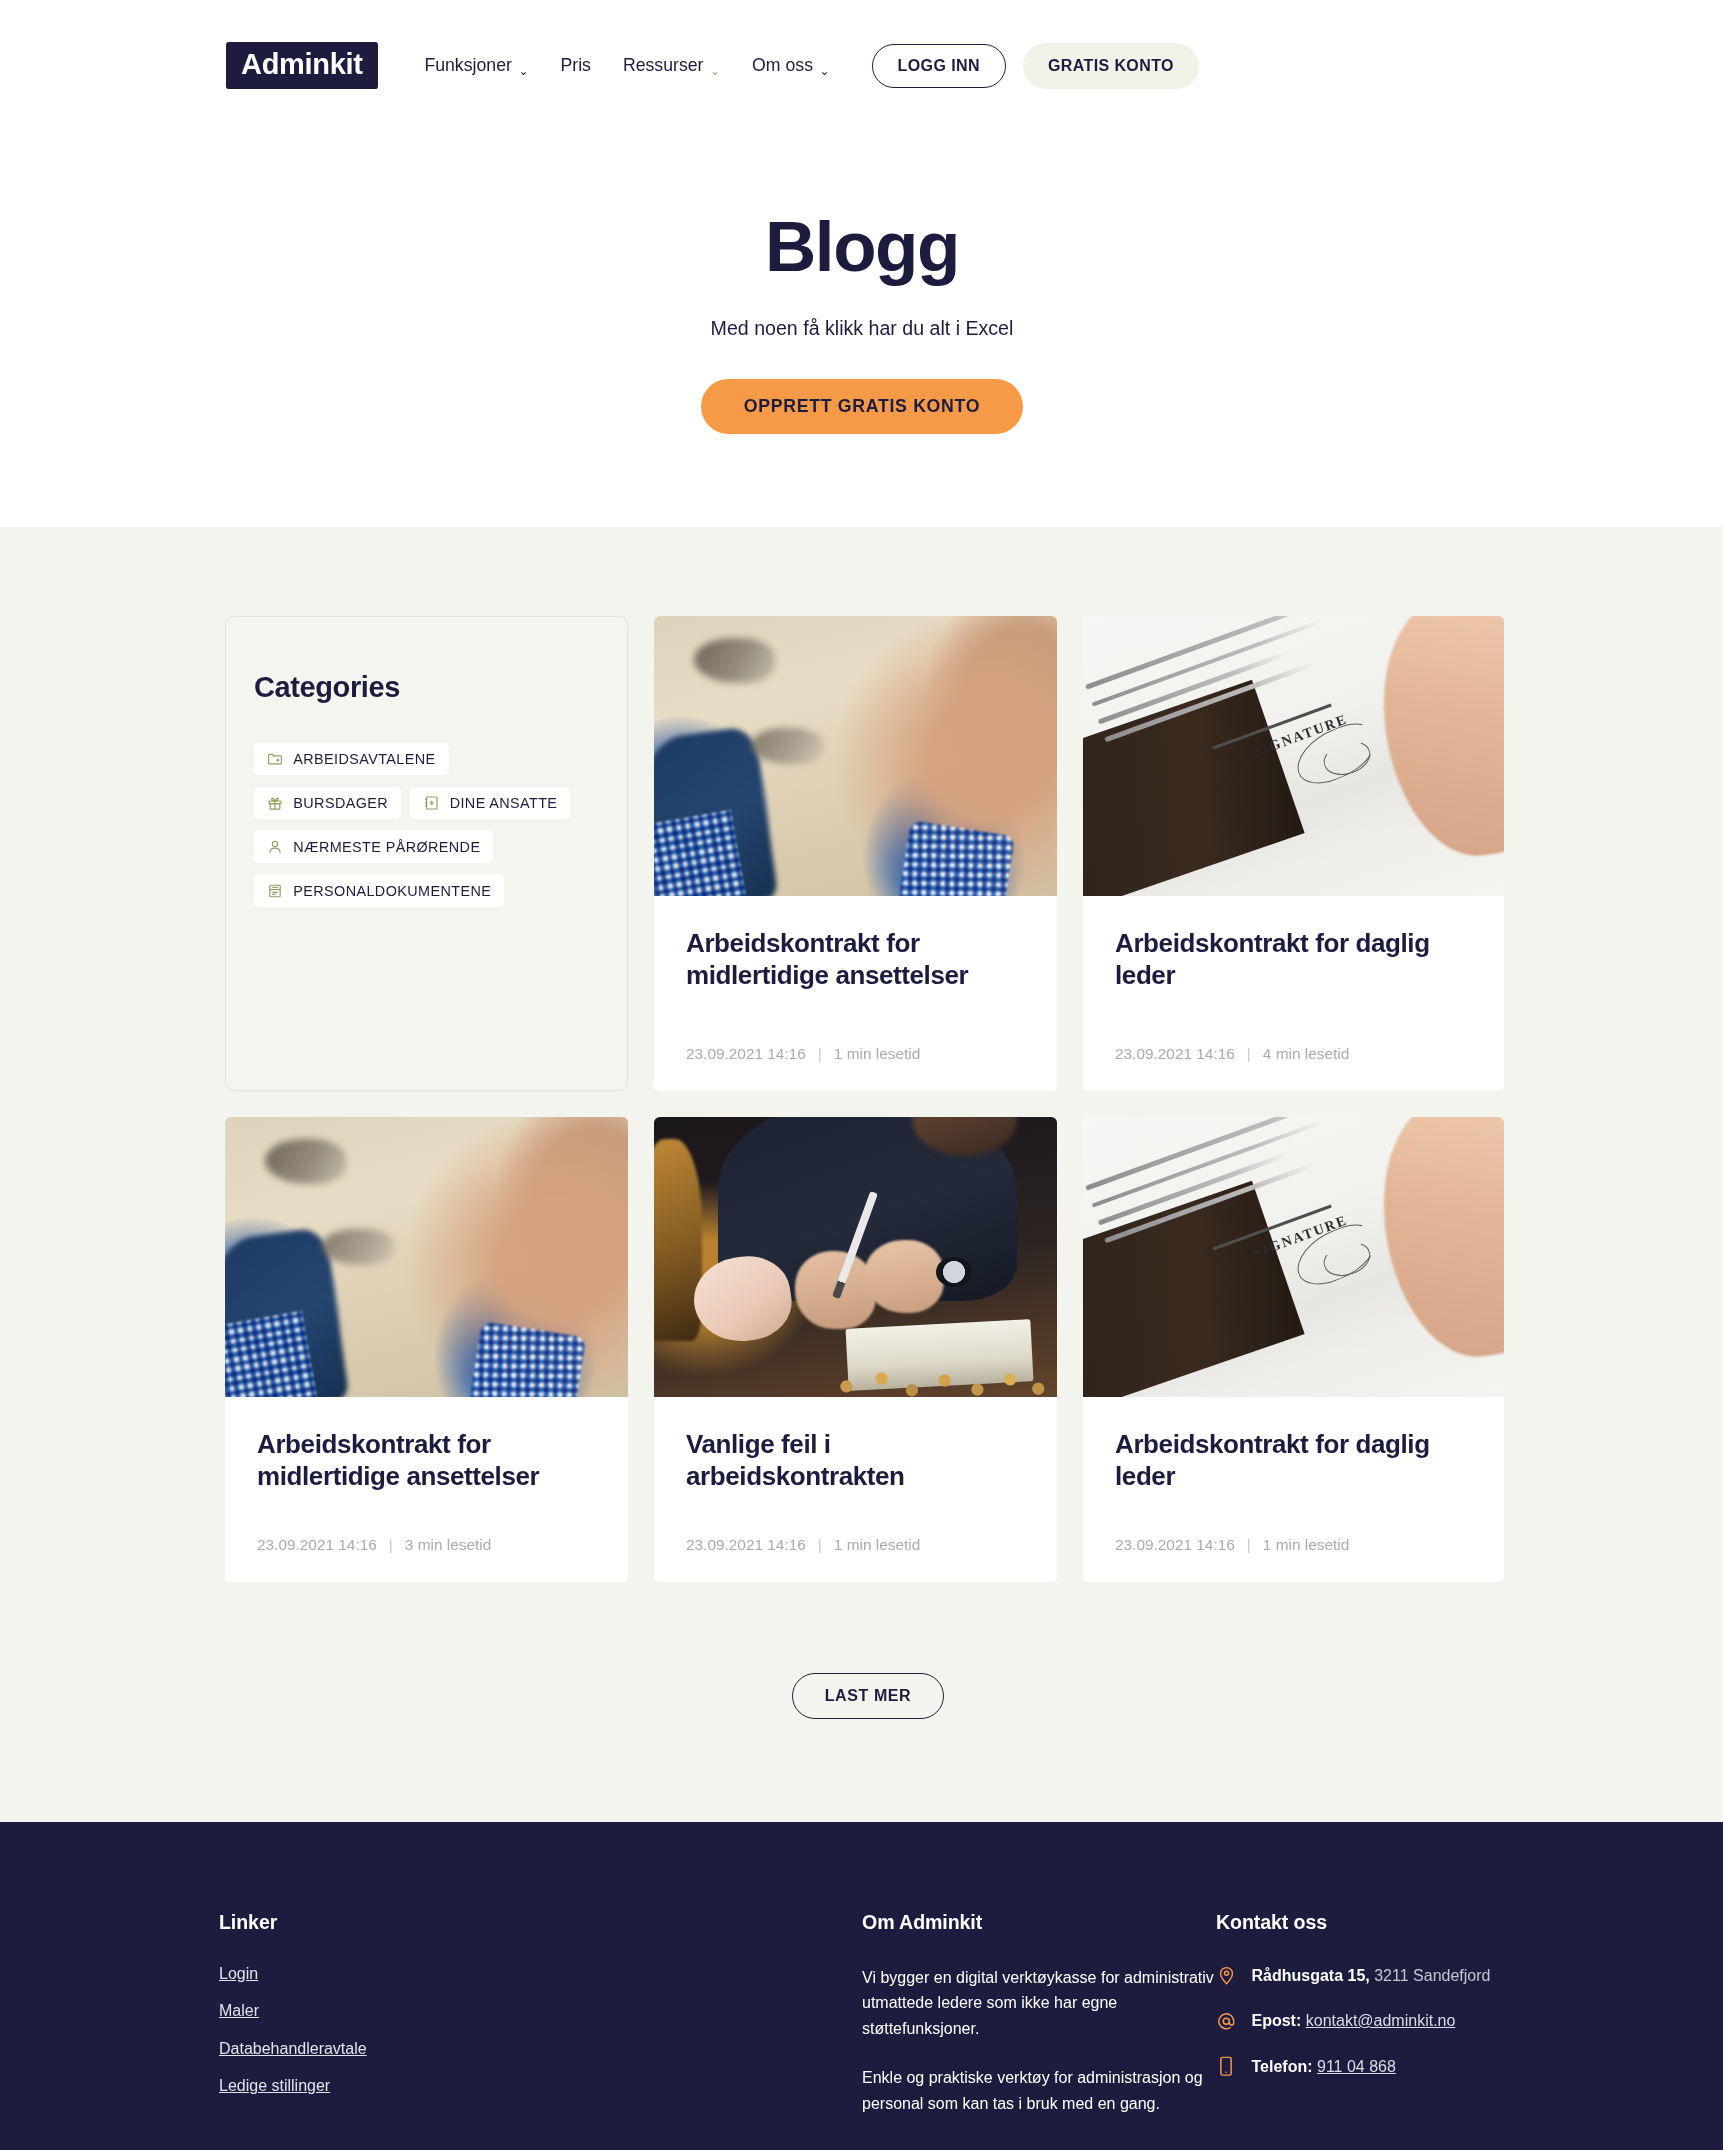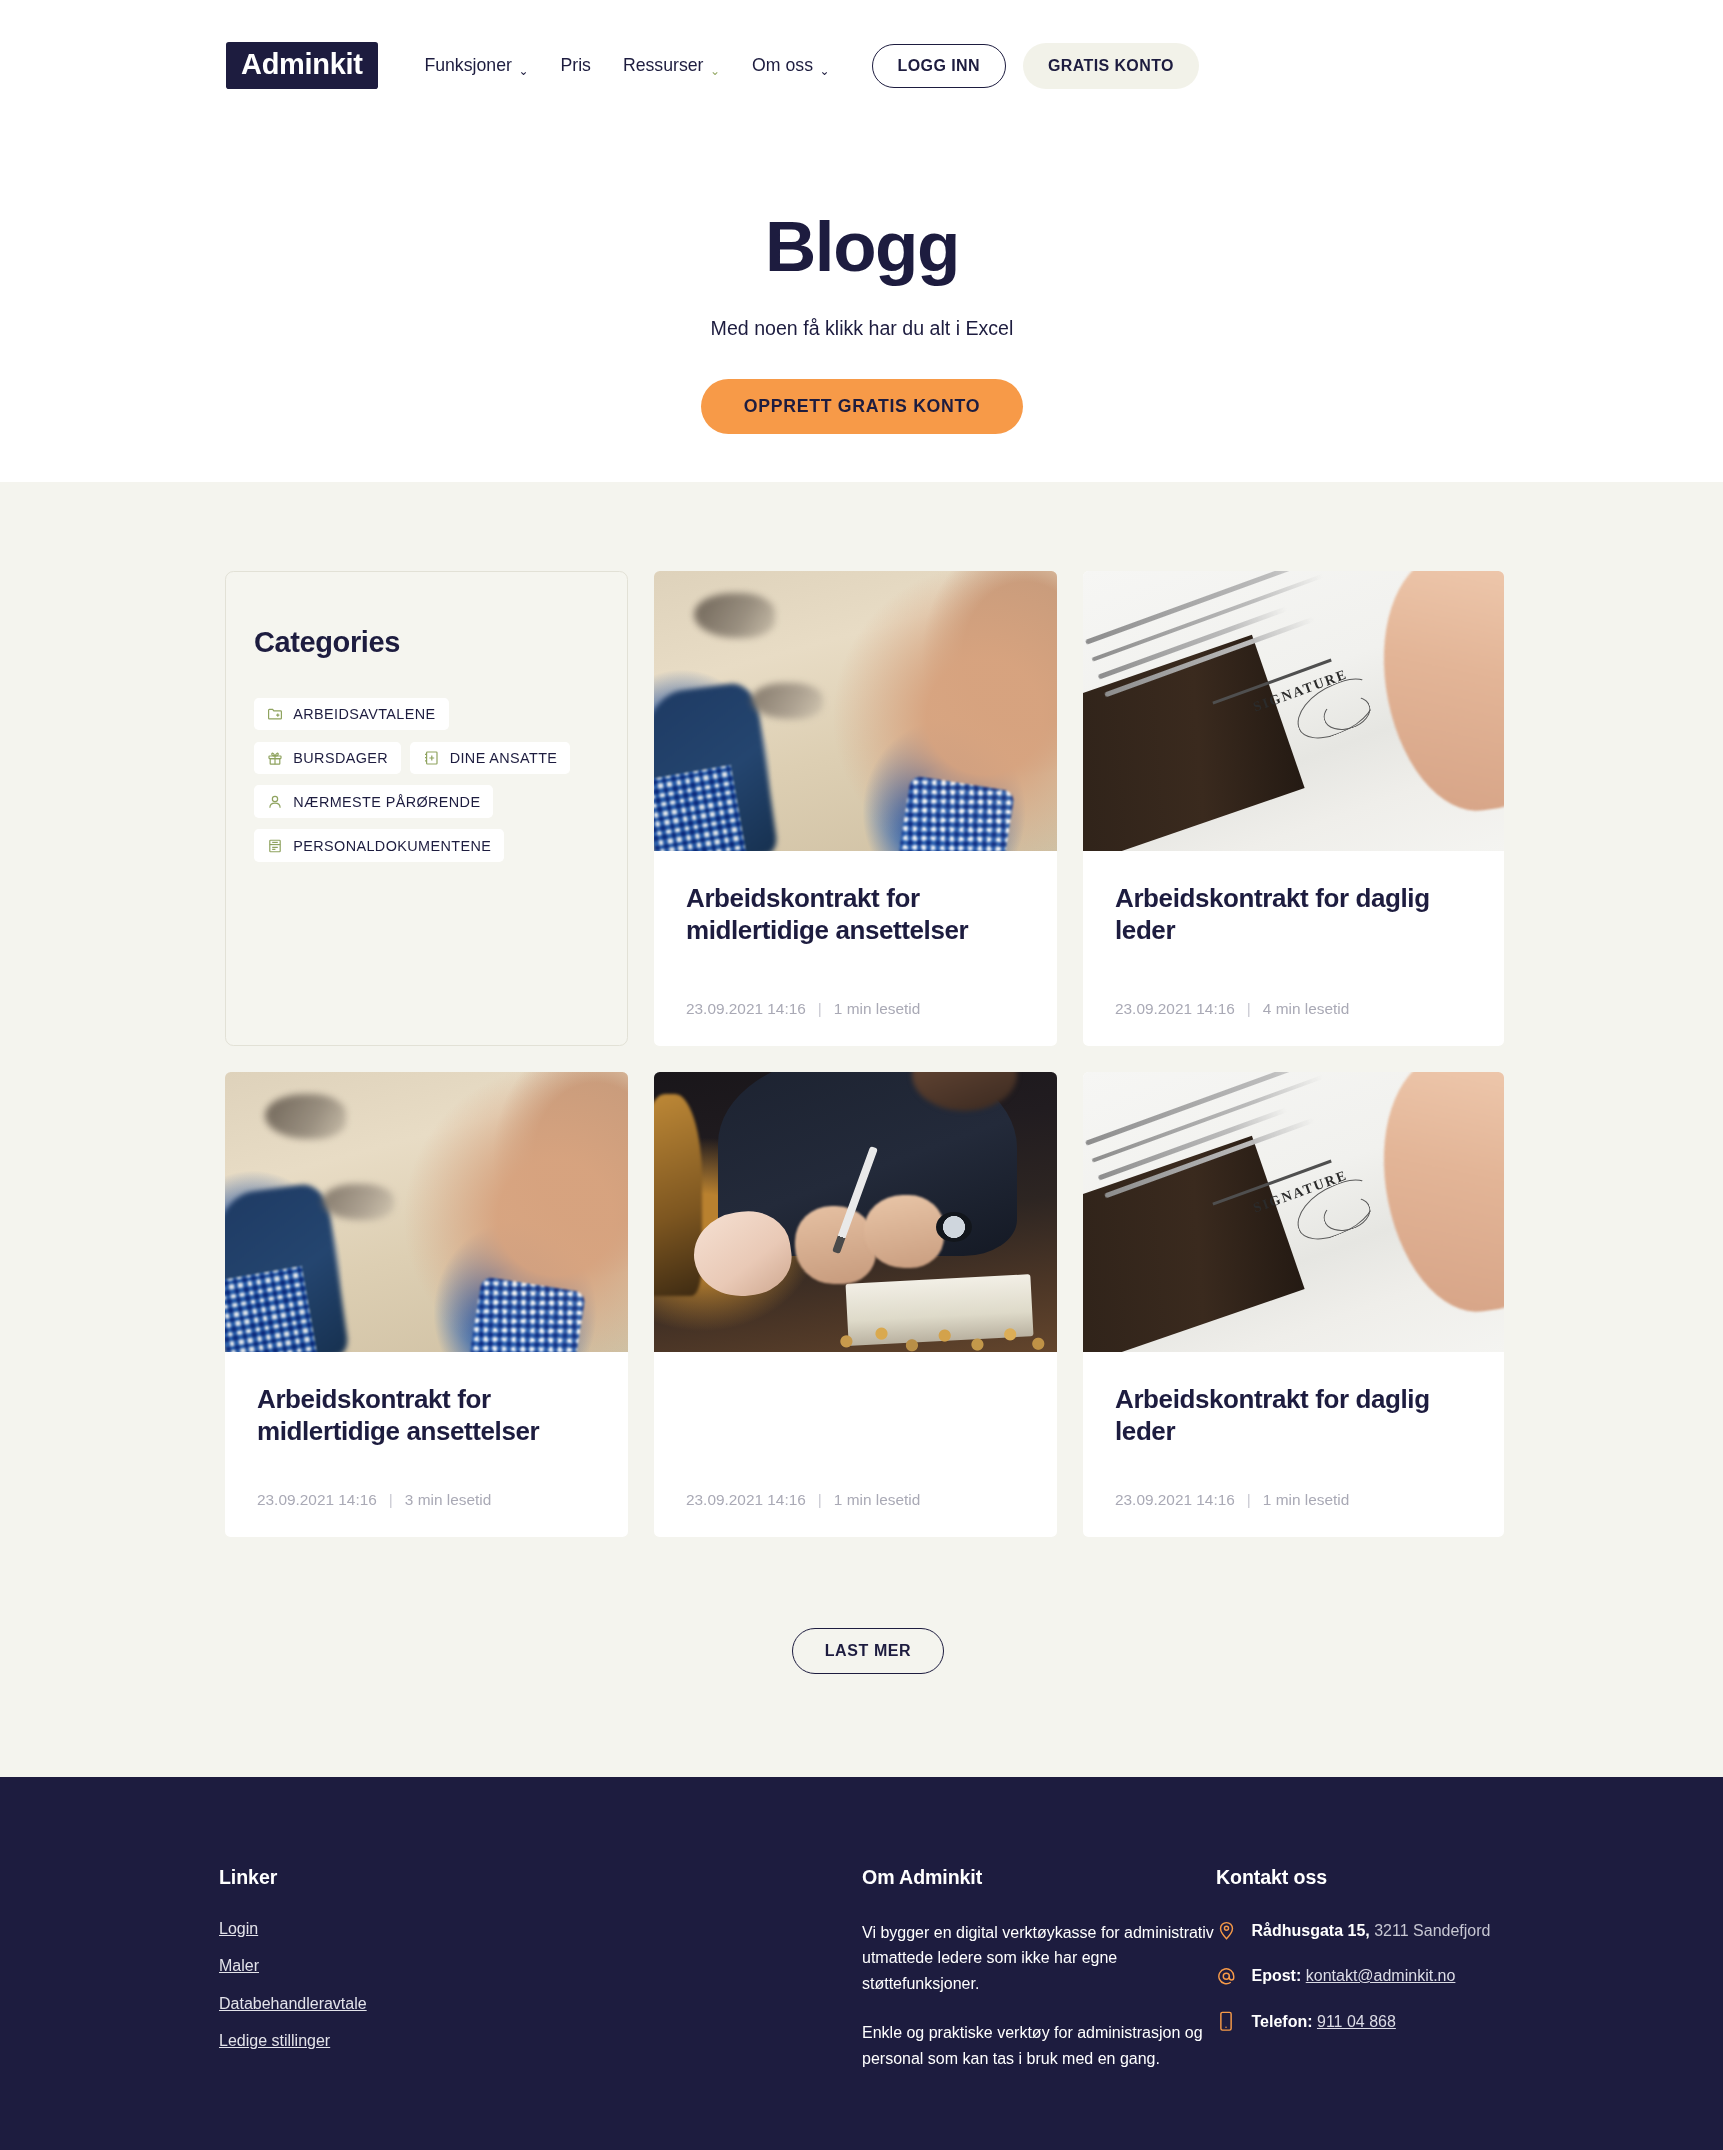--- a/index.html
+++ b/index.html
@@ -96,21 +96,21 @@
     font-weight: bold;
     letter-spacing: 0.4px;
     padding: 14px 25px;
     cursor: pointer;
     white-space: nowrap;
   }
 
   
   .hero {
     background: #ffffff;
-    padding: 79px 0 48px 0;
+    padding: 79px 0 93px 0;
     text-align: center;
   }
   .hero h1 {
     font-size: 71px;
     color: #1d1c3f;
     font-weight: bold;
     letter-spacing: -1.4px;
     line-height: 1.05;
   }
   .hero-sub {
@@ -629,20 +629,21 @@
             <div class="lamp"></div>
           <div class="pig"></div>
             <div class="book"></div>
           <div class="hand1"></div>
             <div class="hand2"></div>
           <div class="pencil"></div>
             <div class="watch"></div>
             <div class="coins"></div>
         </div>
         <div class="card-body">
+          <h2 class="card-title">Vanlige feil i arbeidskontrakten</h2>
           <div class="card-meta">
             <span>23.09.2021 14:16</span>
             <span class="meta-sep">|</span>
             <span>1 min lesetid</span>
           </div>
         </div>
       </article>
 
       <article class="card">
         <div class="card-img photo-contract">

